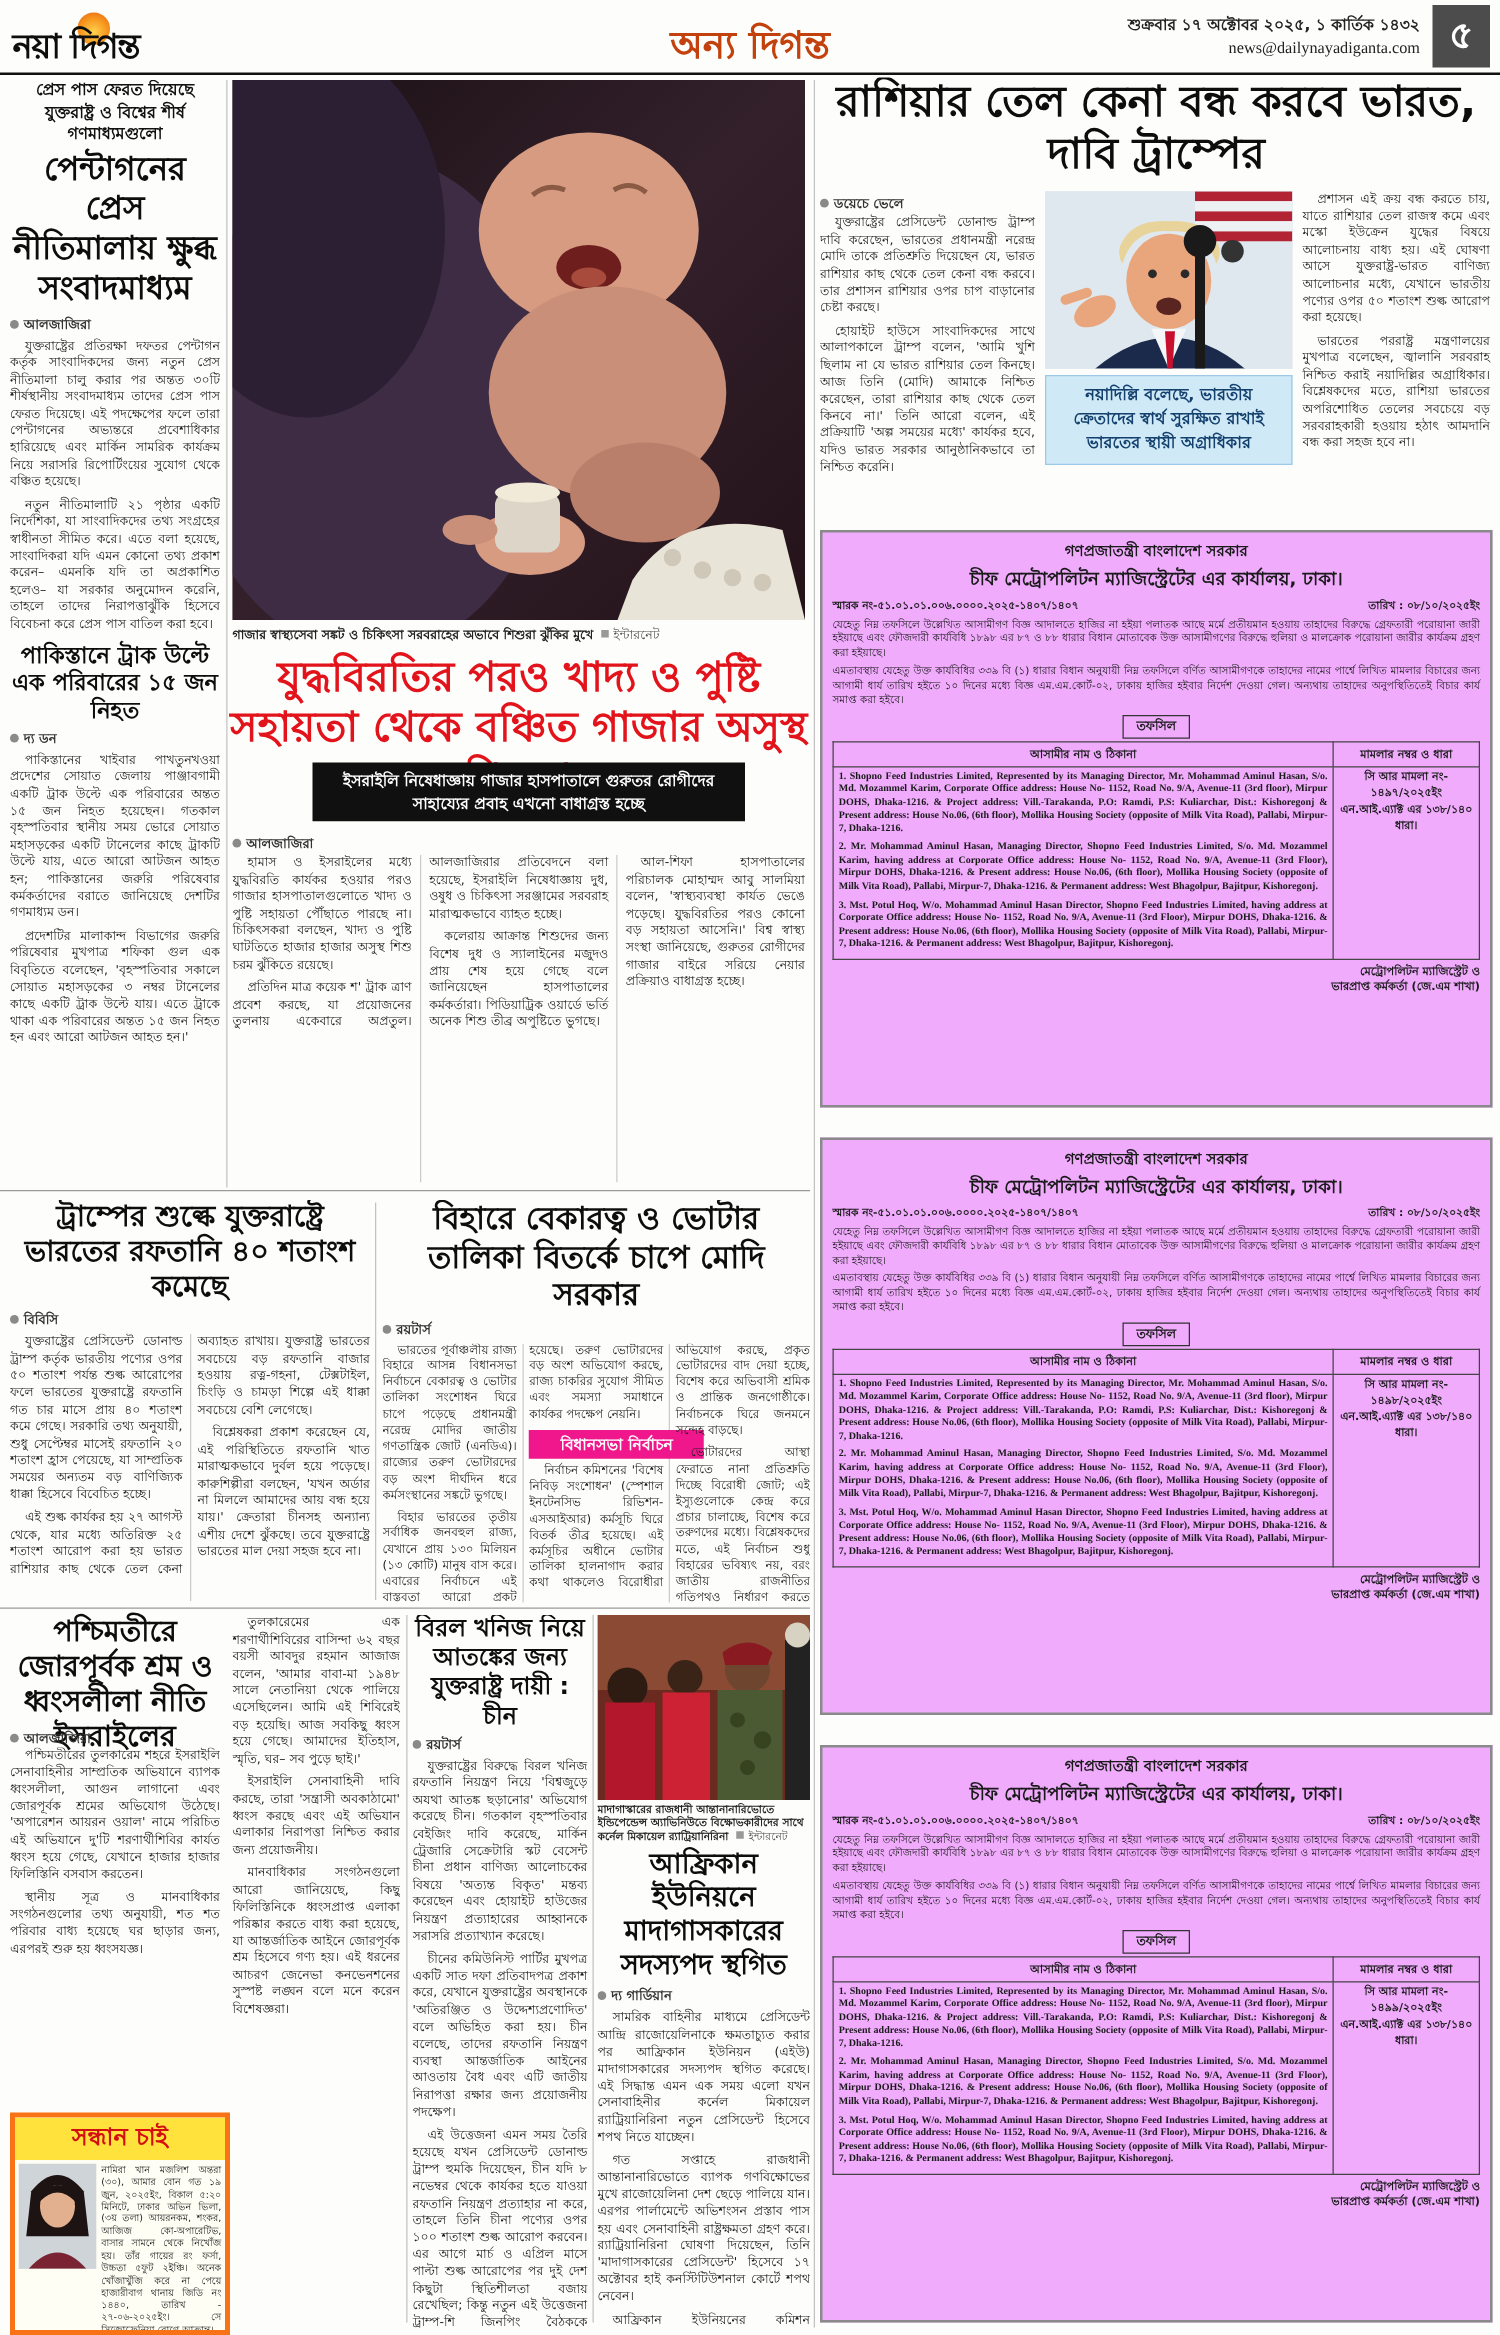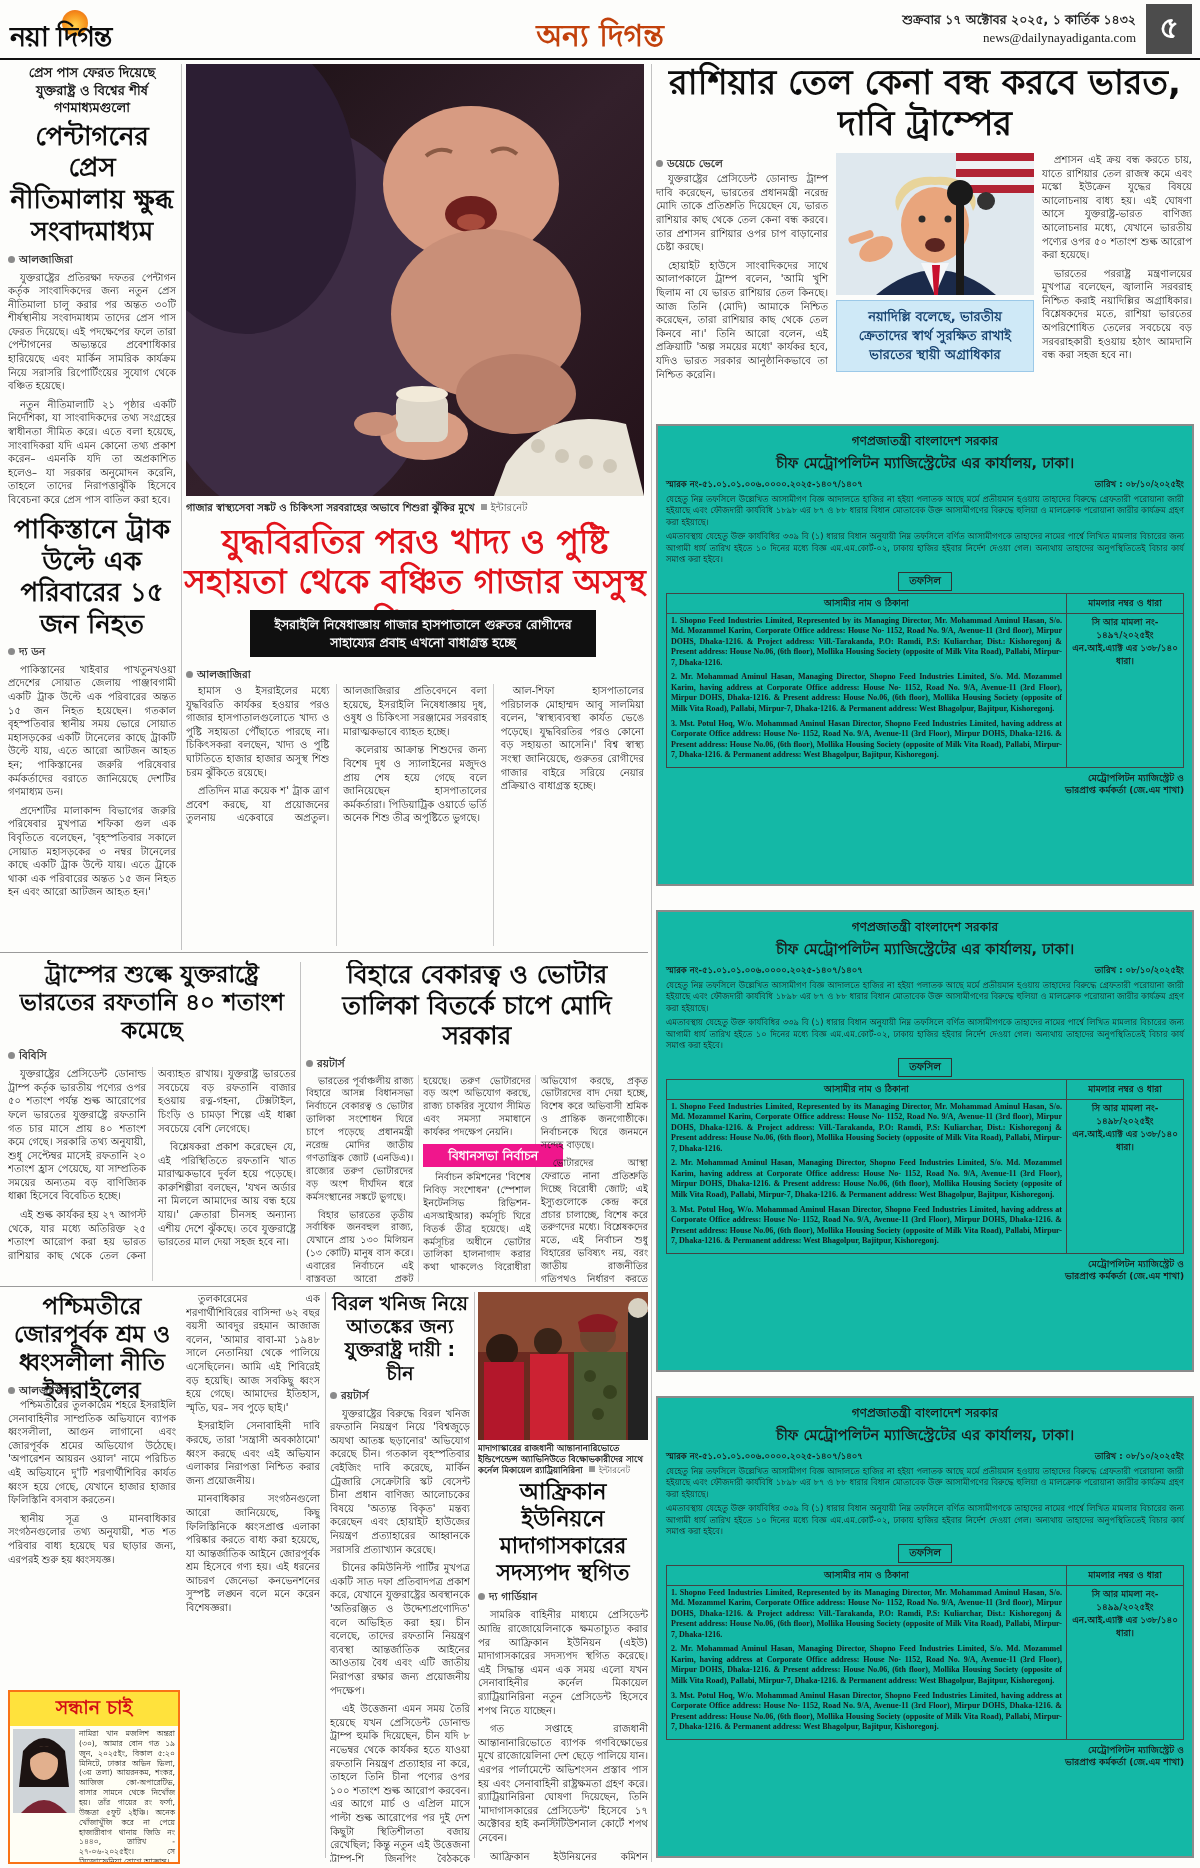--- a/index.html
+++ b/index.html
@@ -38,21 +38,21 @@
   .gaza-caption{left:186px;top:500px;width:458px;}
   .gaza-hl{left:176px;top:522px;width:478px;font-size:33px;color:#e2131b;}
   .gaza-sub{left:250px;top:610px;width:330px;background:#101010;color:#fff;
     font-size:12.5px;font-weight:700;text-align:center;line-height:1.4;padding:6px 8px;}
   .gaza-body{left:186px;top:684px;width:458px;height:262px;overflow:hidden;
     column-count:3;column-gap:14px;column-rule:1px solid #ccc;}
   
   .pentagon{left:8px;top:64px;width:168px;height:444px;overflow:hidden;}
   .pentagon .hl{font-size:26px;margin:4px 0;}
   .pakistan{left:8px;top:512px;width:168px;height:436px;overflow:hidden;}
-  .pakistan .hl{font-size:26px;margin:2px 0;}
+  .pakistan .hl{font-size:18px;margin:2px 0;}
   
   .india{left:8px;top:960px;width:288px;height:322px;overflow:hidden;}
   .india .hl{font-size:23px;margin-bottom:4px;}
   .india .cols{column-count:2;column-gap:12px;column-rule:1px solid #ccc;height:214px;overflow:hidden;}
   .bihar{left:306px;top:960px;width:342px;height:322px;overflow:hidden;}
   .bihar .hl{font-size:25px;margin-bottom:4px;}
   .bihar .cols{column-count:3;column-gap:10px;column-rule:1px solid #ccc;height:212px;overflow:hidden;font-size:9.5px;}
   .assembly-tag{display:block;width:132px;margin:4px auto;background:#f0168c;color:#fff;
     font-size:12.5px;font-weight:800;text-align:center;padding:3px 4px;}
   
@@ -60,36 +60,36 @@
   .wb-by{left:8px;top:1380px;width:168px;}
   .wb-c1{left:8px;top:1398px;width:168px;height:286px;overflow:hidden;}
   .wb-c2{left:186px;top:1292px;width:134px;height:566px;overflow:hidden;}
   .china{left:330px;top:1292px;width:140px;height:570px;overflow:hidden;}
   .china .hl{font-size:19px;}
   .mada{left:478px;top:1292px;width:170px;height:570px;overflow:hidden;}
   .mada .hl{font-size:22px;margin:3px 0 1px 0;}
   .mada-photo{width:170px;height:148px;overflow:hidden;background:#57251c;}
   .mada .caption{font-size:8.5px;line-height:1.3;margin:3px 0;}
   
-  .ad{left:8px;top:1690px;width:168px;height:170px;border:2px solid #f97316;background:#fffef5;overflow:hidden;}
+  .ad{left:8px;top:1690px;width:168px;height:170px;border:4px solid #f97316;background:#fffef5;overflow:hidden;}
   .ad-title{background:#ffe23c;color:#d40f14;font-size:19px;font-weight:800;text-align:center;padding:1px 0;}
   .ad-flex{display:flex;gap:4px;padding:3px;}
   .ad-photo{width:62px;height:84px;flex:0 0 auto;background:#cdd3d8;}
   .ad-text{font-size:7.6px;line-height:1.3;text-align:justify;}
   
   .trump{left:656px;top:62px;width:538px;height:356px;overflow:hidden;}
   .trump .hl{font-size:34px;}
   .trump-cols{display:flex;gap:8px;margin-top:8px;}
   .trump-c{width:172px;}
   .trump-mid{width:198px;flex:0 0 auto;}
   .trump-photo{width:198px;height:142px;background:#dde6ec;overflow:hidden;}
   .blue-box{margin-top:5px;background:#cfe9f7;border:1px solid #9cc9e8;color:#14406e;
     font-size:13px;font-weight:800;text-align:center;line-height:1.45;padding:7px 6px;}
   
-  .notice{left:656px;width:538px;height:462px;border:2px solid #8a8a8a;background:#14b8a6;
+  .notice{left:656px;width:538px;height:462px;border:2px solid #8a8a8a;background:#f0abfc;
     padding:6px 8px;box-sizing:border-box;overflow:hidden;}
   .notice-0{top:424px;} .notice-1{top:910px;} .notice-2{top:1396px;}
   .n-h1{text-align:center;font-size:12px;font-weight:800;}
   .n-h2{text-align:center;font-size:14.5px;font-weight:800;margin-bottom:2px;}
   .n-ref{display:flex;justify-content:space-between;font-size:8.5px;font-weight:700;margin:2px 0;}
   .n-body{font-size:8.3px;line-height:1.38;text-align:justify;margin:0 0 3px 0;}
   .n-taf{text-align:center;margin:2px 0;}
   .n-taf span{display:inline-block;border:1px solid #333;padding:0 10px;font-size:10px;font-weight:800;}
   .n-table{width:100%;border-collapse:collapse;margin-top:2px;}
   .n-table th,.n-table td{border:1px solid #444;padding:2px 4px;vertical-align:top;}

